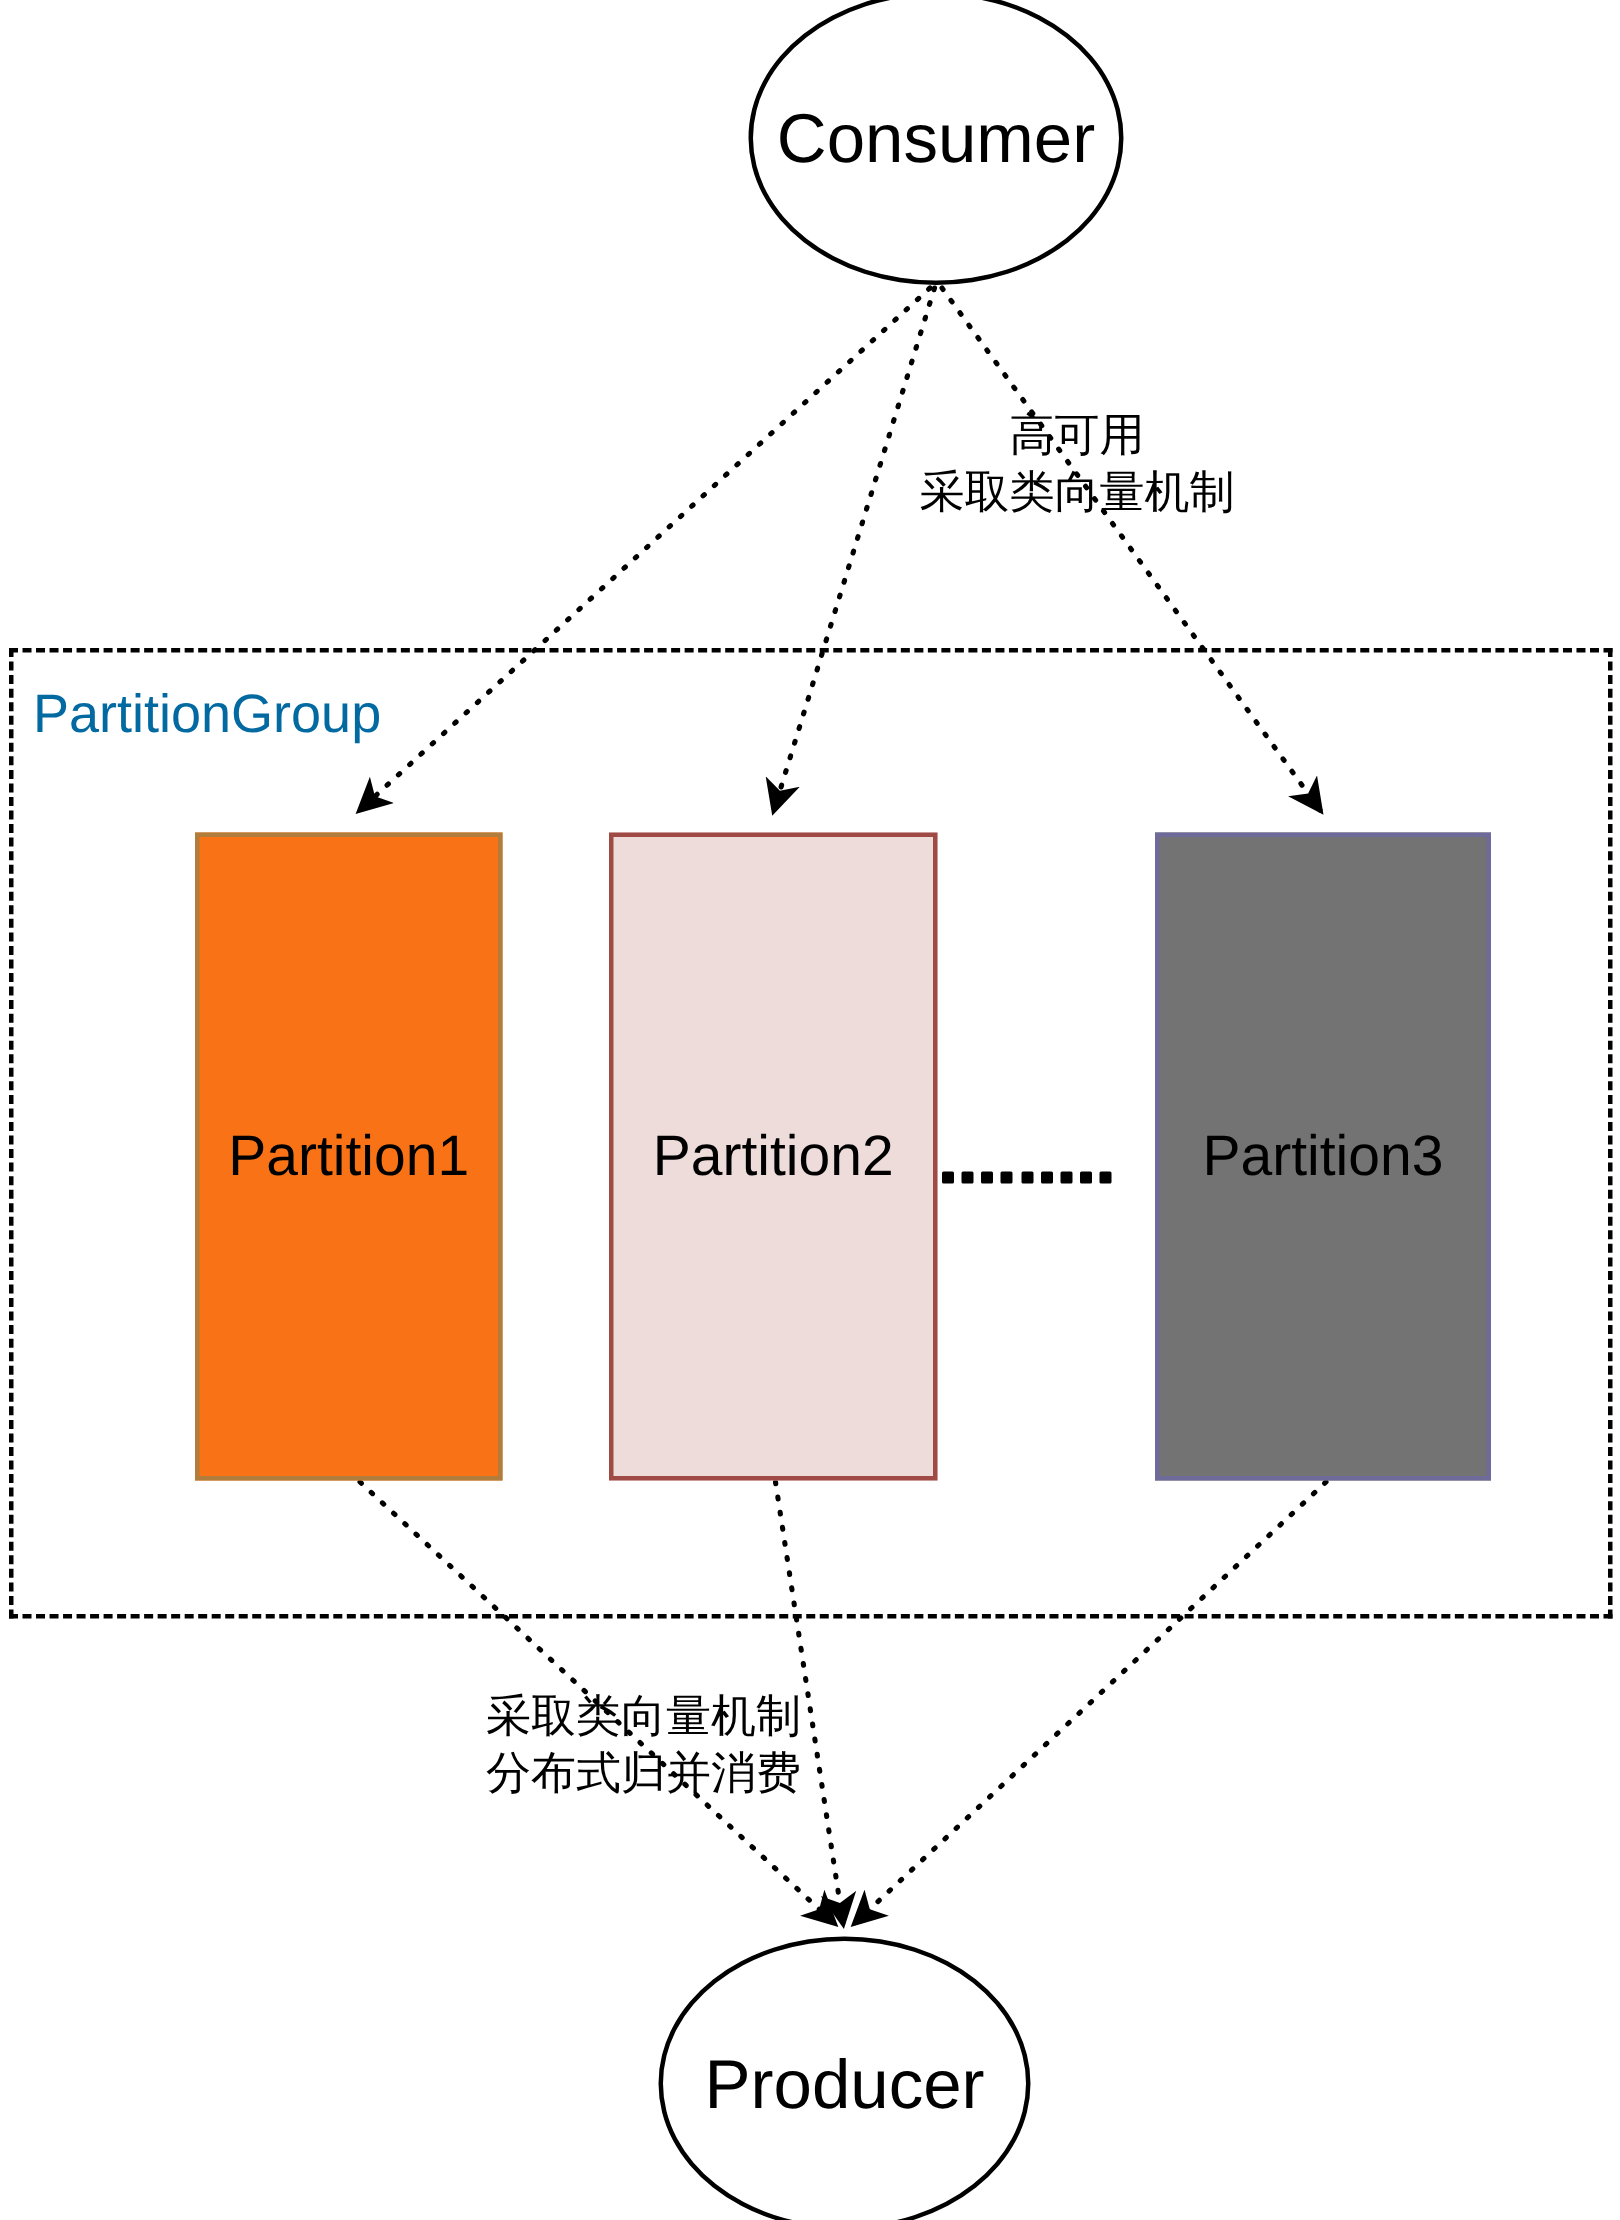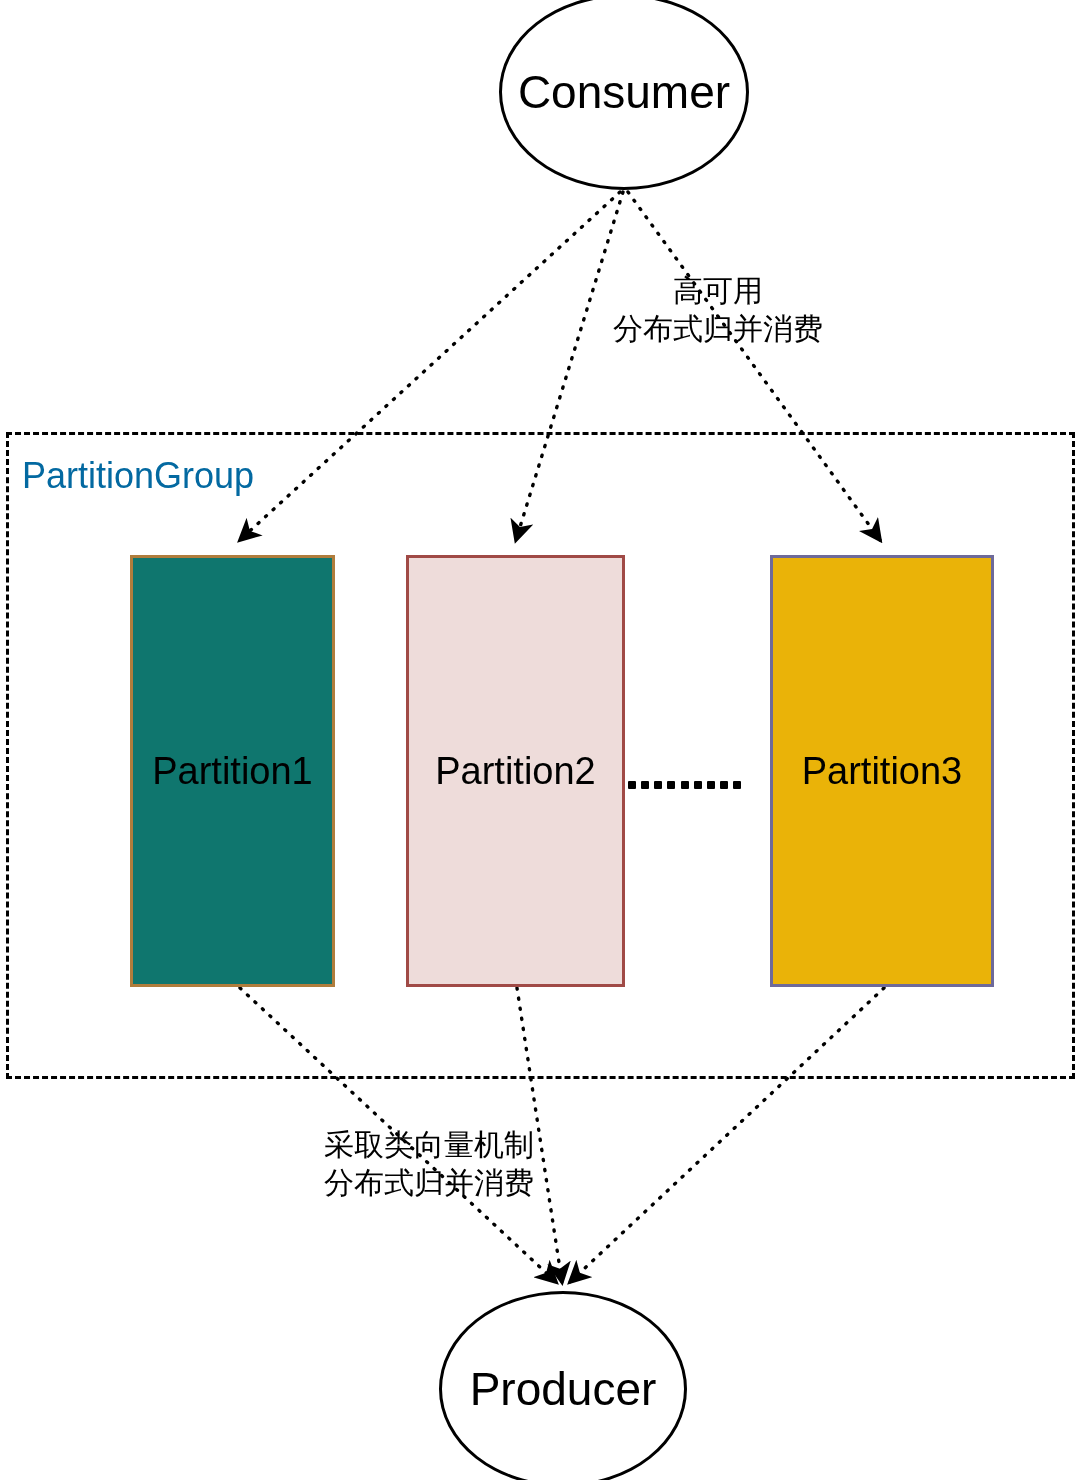--- a/index.html
+++ b/index.html
@@ -177,34 +177,34 @@
     <g>
       <path d="M 884 988 L 570 1282" fill="none" stroke="#000000" stroke-width="3.4" stroke-linecap="round" stroke-dasharray="1.2 9" marker-end="url(#arrow-head)"></path>
     </g>
   </svg>
 
   <div class="ellipse-node" id="producer-node">
     <span class="ellipse-label">Consumer</span>
   </div>
 
   <div class="edge-label" id="edge-label-top">高可用
-分布式归并消费</div>
+采取类向量机制</div>
 
   <div id="partition-group"></div>
   <div id="partition-group-label">PartitionGroup</div>
 
-  <div class="partition-box" id="partition-1" style="background: #0f766e; border-color: rgb(176, 125, 60);">
+  <div class="partition-box" id="partition-1" style="background: #f97316; border-color: rgb(176, 125, 60);">
     <span class="partition-label">Partition1</span>
   </div>
 
   <div class="partition-box" id="partition-2" style="background: rgb(238, 220, 218); border-color: rgb(160, 74, 70);">
     <span class="partition-label">Partition2</span>
   </div>
 
-  <div class="partition-box" id="partition-3" style="background: #eab308; border-color: rgb(110, 106, 153);">
+  <div class="partition-box" id="partition-3" style="background: #737373; border-color: rgb(110, 106, 153);">
     <span class="partition-label">Partition3</span>
   </div>
 
   <div id="partition-ellipsis">
       <span></span>
       <span></span>
       <span></span>
       <span></span>
       <span></span>
       <span></span>

